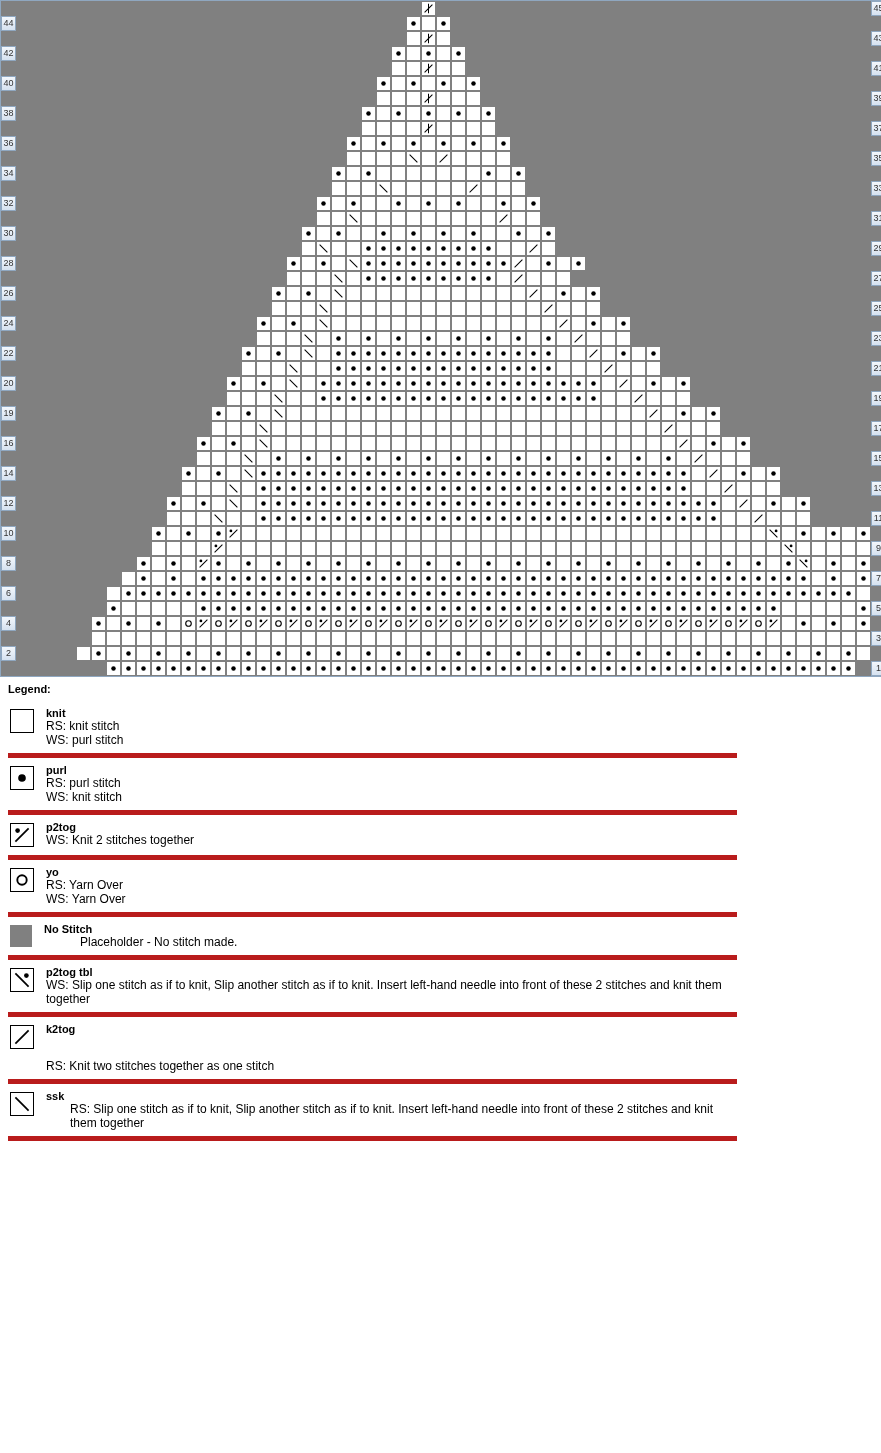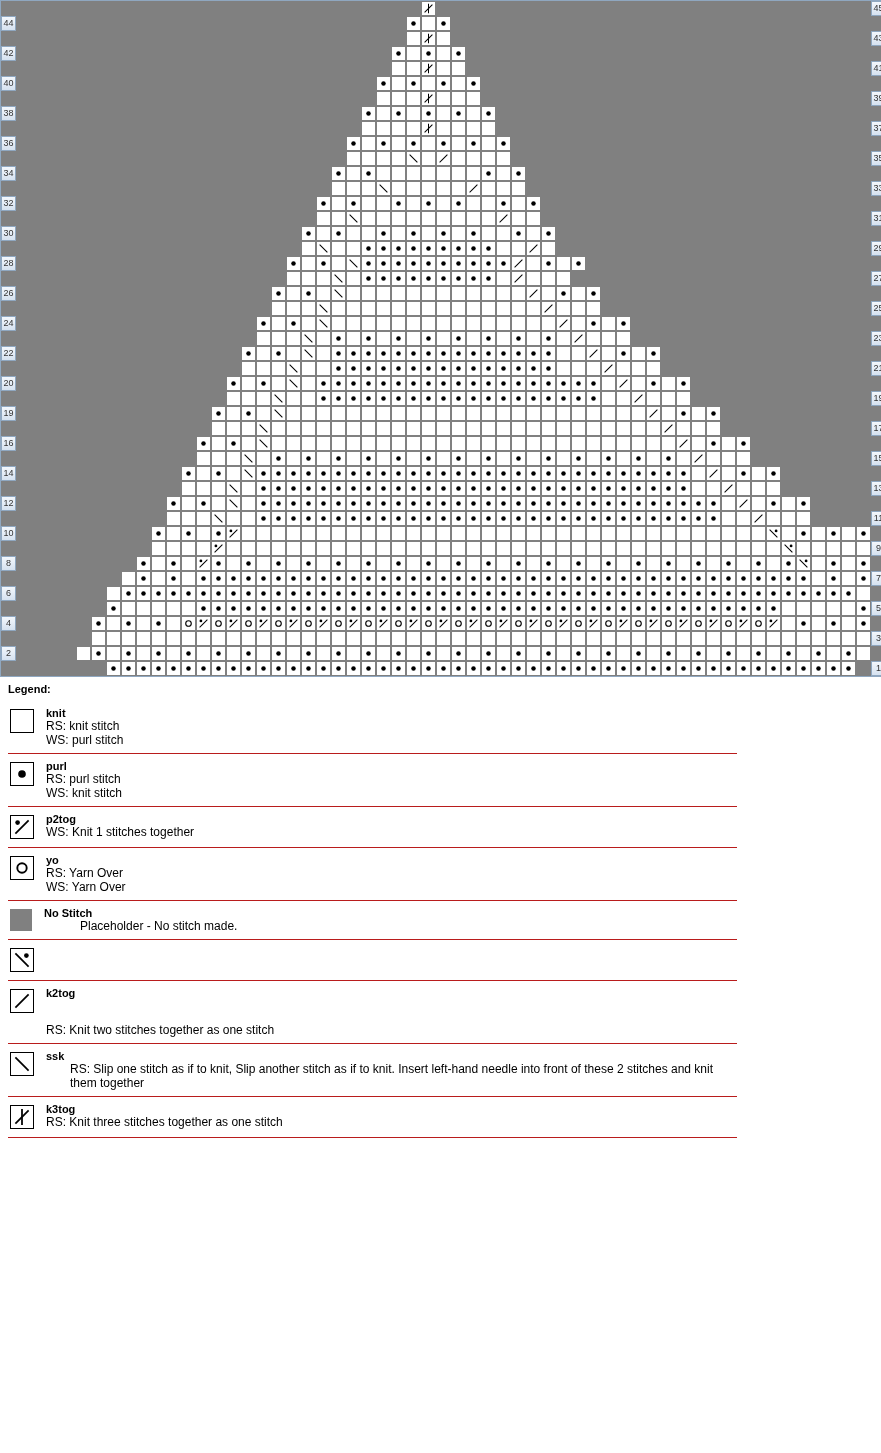--- a/index.html
+++ b/index.html
@@ -5,21 +5,21 @@
 html,body{margin:0;padding:0;font-family:Verdana,Arial,sans-serif;font-size:11px;color:#000;background:#fff}
 .chart-wrap{border:1px solid #8fa7c0;width:881px;box-sizing:border-box}
 .chart{display:grid;background:#808080}
 .cell{width:15px;height:15px;box-sizing:border-box;font-size:11px;line-height:15px;text-align:center}
 .ns{background:#808080}
 .st{background:#fff;border:1px solid #808080}
 .lbl{background:linear-gradient(#f3f7fc,#d6e2f0);border:1px solid #8fa7c0;font-size:9px;color:#333;display:flex;align-items:center;justify-content:center}
 .st svg{display:block;width:100%;height:100%}
 .legend{padding:6px 8px 4px 8px;width:745px;box-sizing:border-box}
 .legend-title{font-weight:bold;margin-bottom:6px}
-.legend-row{display:flex;border-bottom:1px solid #b91c1c;padding:6px 0}
+.legend-row{display:flex;border-bottom:5px solid #b91c1c;padding:6px 0}
 .legend-sym{width:22px;height:22px;border:1px solid #000;margin:2px 12px 2px 2px;flex:0 0 22px;display:flex;align-items:center;justify-content:center}
 .legend-sym svg{width:100%;height:100%}
 .legend-sym.nsym{background:#808080;border:none}
 .legend-text .name{font-weight:bold}
 .legend-text .desc{font-size:12px;color:#000}
 </style>
 </head>
 <body>
 
 <div class="chart-wrap">
@@ -5358,21 +5358,21 @@
       </div>
       <div class="legend-row">
         <div class="legend-sym">
           <svg xmlns="http://www.w3.org/2000/svg" viewBox="0 0 15 15">
             <line x1="3" y1="12" x2="12" y2="3" stroke="#000" stroke-width="1.2"></line>
             <circle cx="4.5" cy="4.5" r="1.6" fill="#000"></circle>
           </svg>
         </div>
         <div class="legend-text">
           <div class="name">p2tog</div>
-          <div class="desc" style="white-space: pre-line;">WS: Knit 1 stitches together</div>
+          <div class="desc" style="white-space: pre-line;">WS: Knit 2 stitches together</div>
         </div>
       </div>
       <div class="legend-row">
         <div class="legend-sym">
           <svg xmlns="http://www.w3.org/2000/svg" viewBox="0 0 15 15">
             <circle cx="7.5" cy="7.5" r="3.2" fill="none" stroke="#000" stroke-width="1.3"></circle>
           </svg>
         </div>
         <div class="legend-text">
           <div class="name">yo</div>
@@ -5387,20 +5387,24 @@
           <div class="desc" style="white-space: pre-line; padding-left: 36px;">Placeholder - No stitch made.</div>
         </div>
       </div>
       <div class="legend-row">
         <div class="legend-sym">
           <svg xmlns="http://www.w3.org/2000/svg" viewBox="0 0 15 15">
             <line x1="3" y1="3" x2="12" y2="12" stroke="#000" stroke-width="1.2"></line>
             <circle cx="10.5" cy="4.5" r="1.6" fill="#000"></circle>
           </svg>
         </div>
+        <div class="legend-text">
+          <div class="name">p2tog tbl</div>
+          <div class="desc" style="white-space: pre-line;">WS: Slip one stitch as if to knit, Slip another stitch as if to knit. Insert left-hand needle into front of these 2 stitches and knit them together</div>
+        </div>
       </div>
       <div class="legend-row">
         <div class="legend-sym">
           <svg xmlns="http://www.w3.org/2000/svg" viewBox="0 0 15 15">
             <line x1="3" y1="12" x2="12" y2="3" stroke="#000" stroke-width="1.2"></line>
           </svg>
         </div>
         <div class="legend-text">
           <div class="name">k2tog</div>
           <div class="desc" style="white-space: pre-line; margin-top: 24px;">RS: Knit two stitches together as one stitch</div>
@@ -5410,26 +5414,14 @@
         <div class="legend-sym">
           <svg xmlns="http://www.w3.org/2000/svg" viewBox="0 0 15 15">
             <line x1="3" y1="3" x2="12" y2="12" stroke="#000" stroke-width="1.2"></line>
           </svg>
         </div>
         <div class="legend-text">
           <div class="name">ssk</div>
           <div class="desc" style="white-space: pre-line; padding-left: 24px;">RS: Slip one stitch as if to knit, Slip another stitch as if to knit. Insert left-hand needle into front of these 2 stitches and knit them together</div>
         </div>
       </div>
-      <div class="legend-row">
-        <div class="legend-sym">
-          <svg xmlns="http://www.w3.org/2000/svg" viewBox="0 0 15 15">
-            <line x1="3" y1="12" x2="12" y2="3" stroke="#000" stroke-width="1.2"></line>
-            <line x1="7.5" y1="2" x2="7.5" y2="13" stroke="#000" stroke-width="1.2"></line>
-          </svg>
-        </div>
-        <div class="legend-text">
-          <div class="name">k3tog</div>
-          <div class="desc" style="white-space: pre-line;">RS: Knit three stitches together as one stitch</div>
-        </div>
-      </div>
     </div>
 </div>
 
 </body></html>

